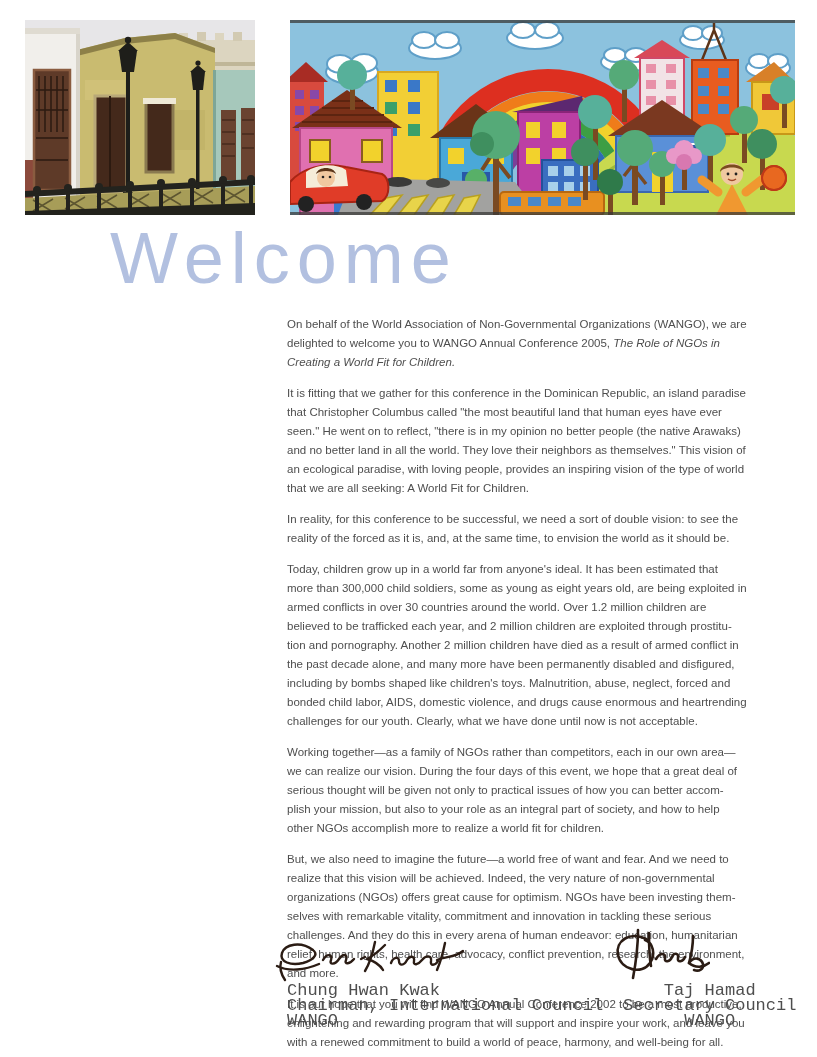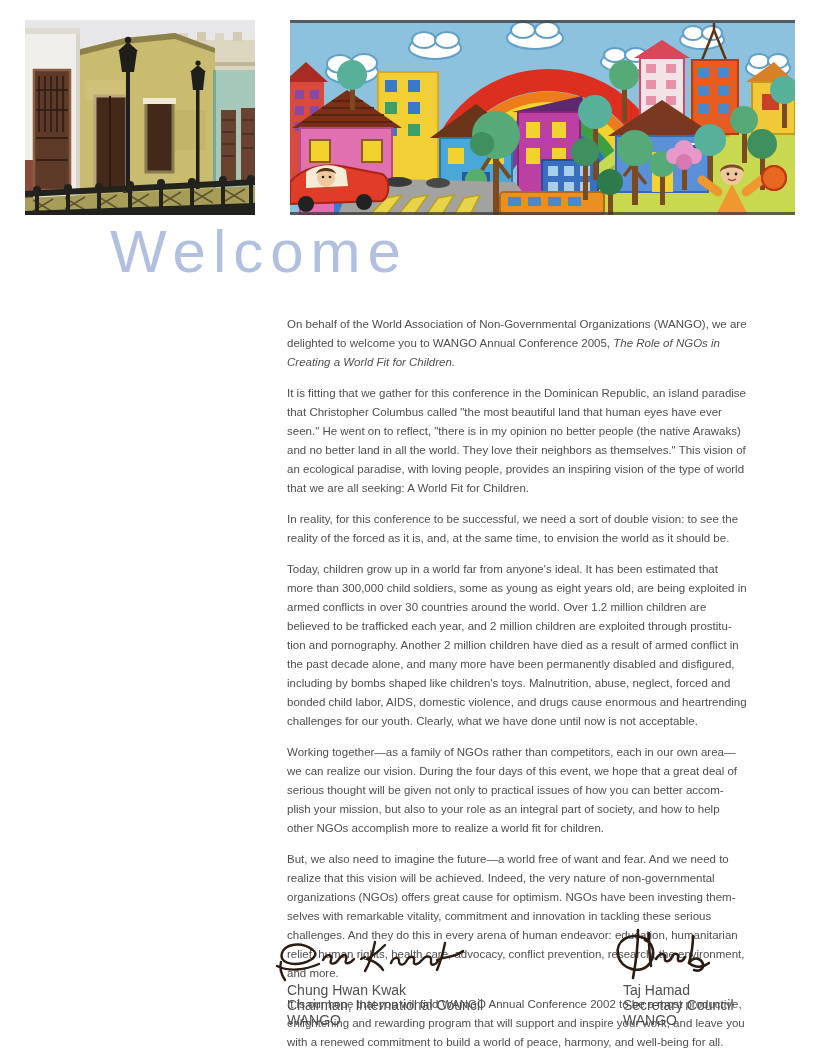--- a/index.html
+++ b/index.html
@@ -7,38 +7,38 @@
     width:817px;height:1057px;position:relative;background:#ffffff;
     font-family:"Liberation Sans","DejaVu Sans",sans-serif;overflow:hidden;
   }
   .abs{position:absolute;}
   
   #photo-left{left:25px;top:20px;width:230px;height:195px;}
   #mural{left:290px;top:20px;width:505px;height:195px;}
   #photo-left svg,#mural svg{display:block;width:100%;height:100%;}
   
   #welcome{
-    left:110px;top:222px;font-size:60px;line-height:1;
+    left:110px;top:222px;font-size:72px;line-height:1;
     font-weight:400;letter-spacing:7px;color:#b2c0e0;
   }
   
   #letter{
     left:287px;top:315px;width:502px;
     font-size:11.5px;line-height:19px;color:#4e4e4e;
   }
   #letter p{margin:0 0 12px 0;white-space:pre-line;}
   #letter .it{font-style:italic;}
   #closing{margin-bottom:0 !important;}
   
   .sig{stroke:#2b1c14;fill:none;stroke-linecap:round;stroke-linejoin:round;}
   #sig-kwak{left:275px;top:936px;width:190px;height:46px;}
   #sig-hamad{left:608px;top:928px;width:102px;height:56px;}
-  .sig-block{font-size:14px;line-height:15px;color:#4e4e4e;}
+  .sig-block{font-size:17px;line-height:15px;color:#4e4e4e;font-family:Liberation Mono, monospace;}
   #sig-block-1{left:287px;top:983px;}
-  #sig-block-2{left:623px;top:983px;}
+  #sig-block-2{left:623px;top:983px;text-align:center;}
 </style>
 </head>
 <body>
 
 <div id="photo-left" class="abs">
   <svg viewBox="0 0 230 195" preserveAspectRatio="none">
     <rect x="0" y="0" width="230" height="195" fill="#e7e6e8"></rect>
 
     <g>
       <rect x="148" y="20" width="82" height="60" fill="#dcd5c0"></rect>

